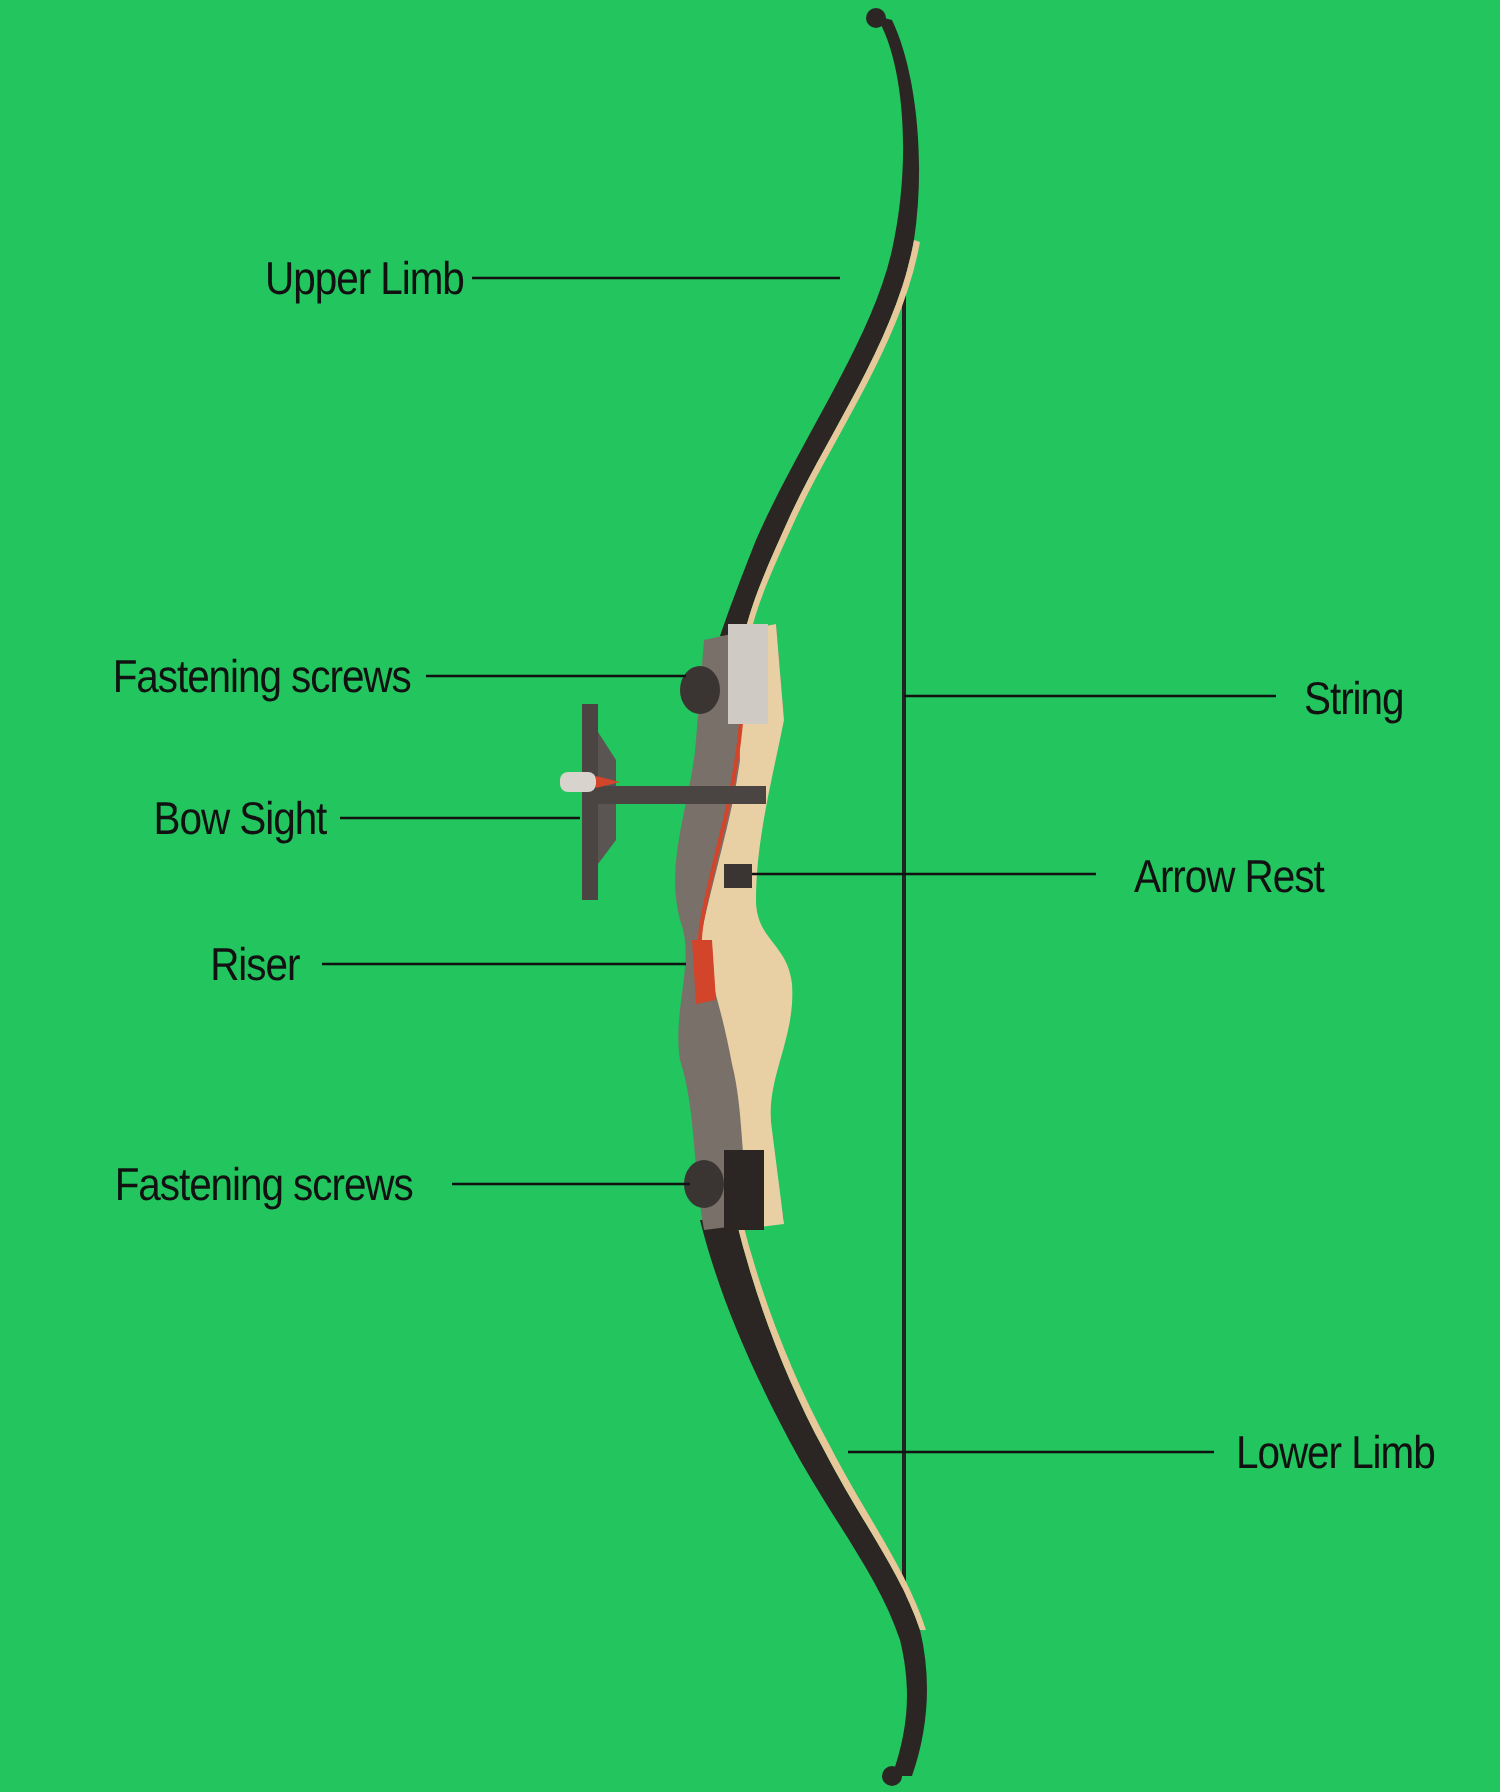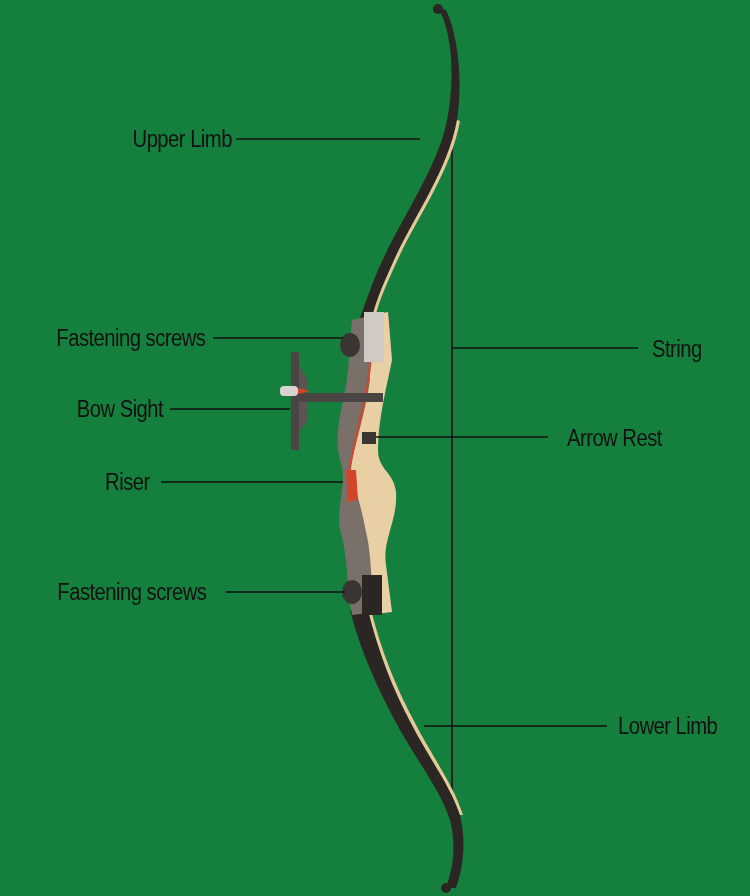--- a/index.html
+++ b/index.html
@@ -1,16 +1,16 @@
 <!DOCTYPE html>
 <html><head>
 <meta charset="utf-8">
 <style>
   html, body { margin:0; padding:0; background:#ffffff; }
-  #stage { position:relative; width:750px; height:896px; overflow:hidden; background:#15803d; }
+  #stage { position:relative; width:750px; height:896px; overflow:hidden; background:#22c55e; }
   #bow-svg { position:absolute; left:0; top:0; width:750px; height:896px; }
   .label {
     position:absolute;
     font-family:"Liberation Sans", sans-serif;
     font-size:23px;
     color:#111111;
     white-space:nowrap;
     letter-spacing:-0.6px;
     transform:scaleX(0.88);
     line-height:26px;

